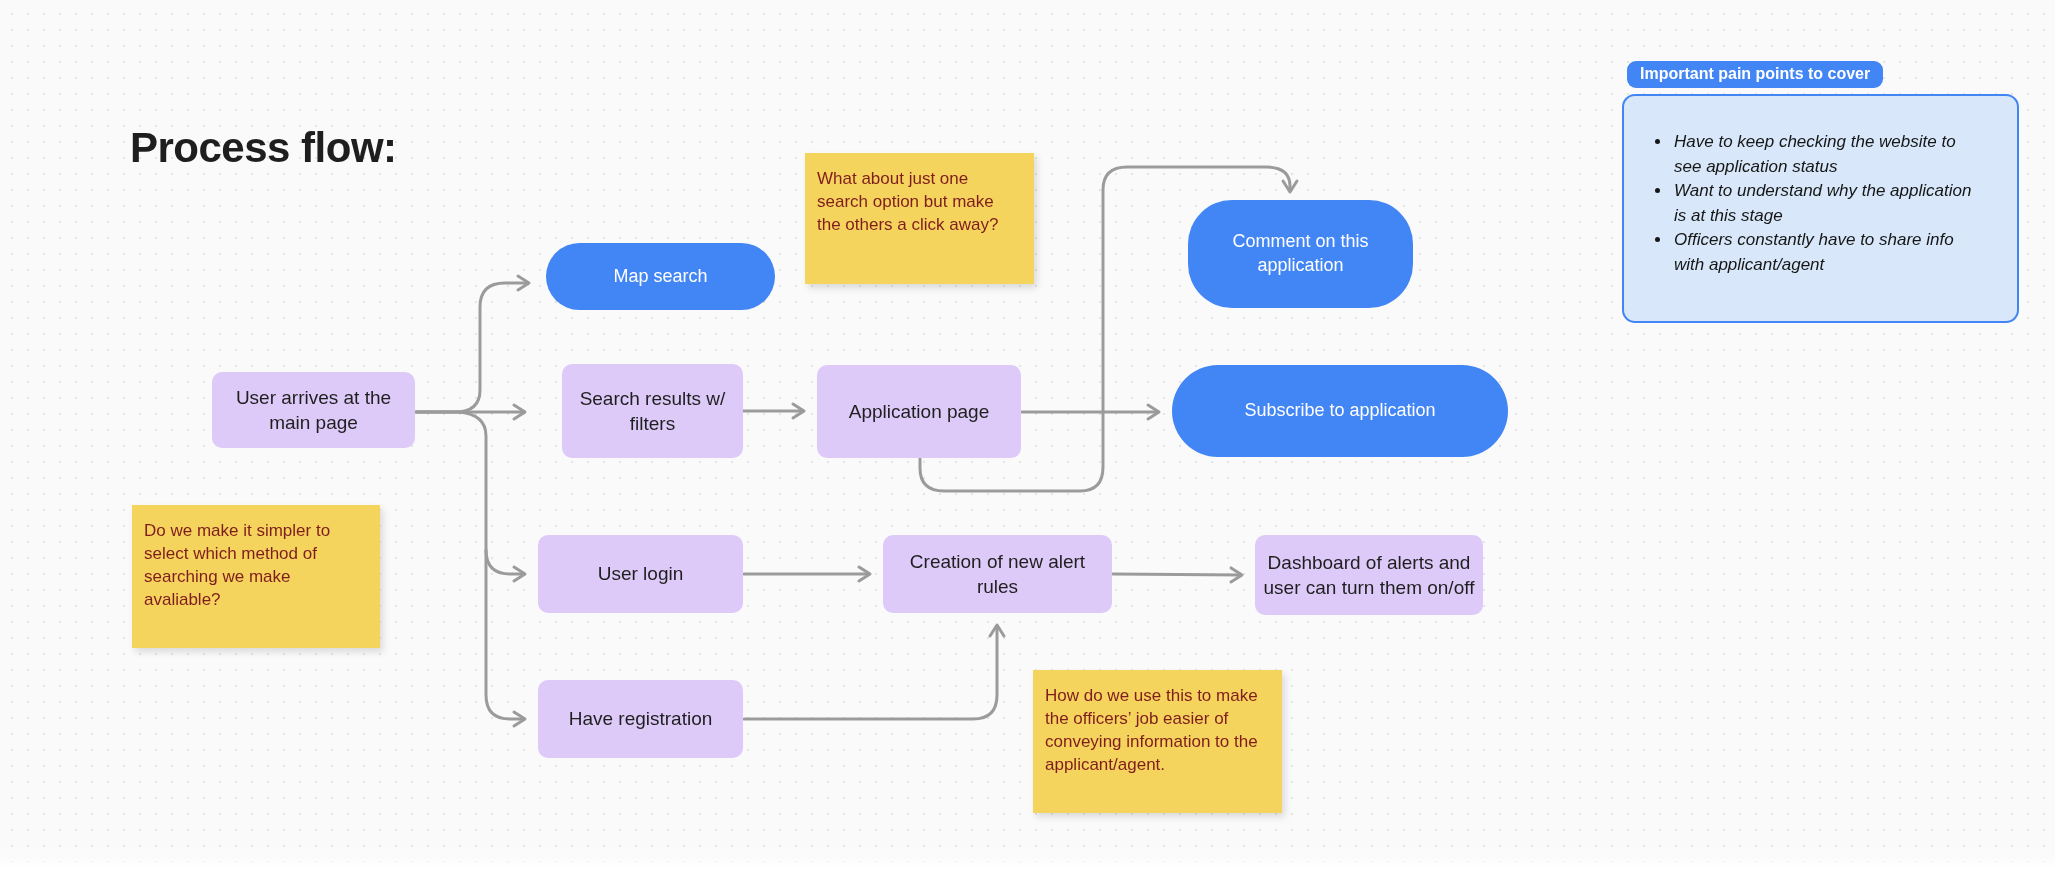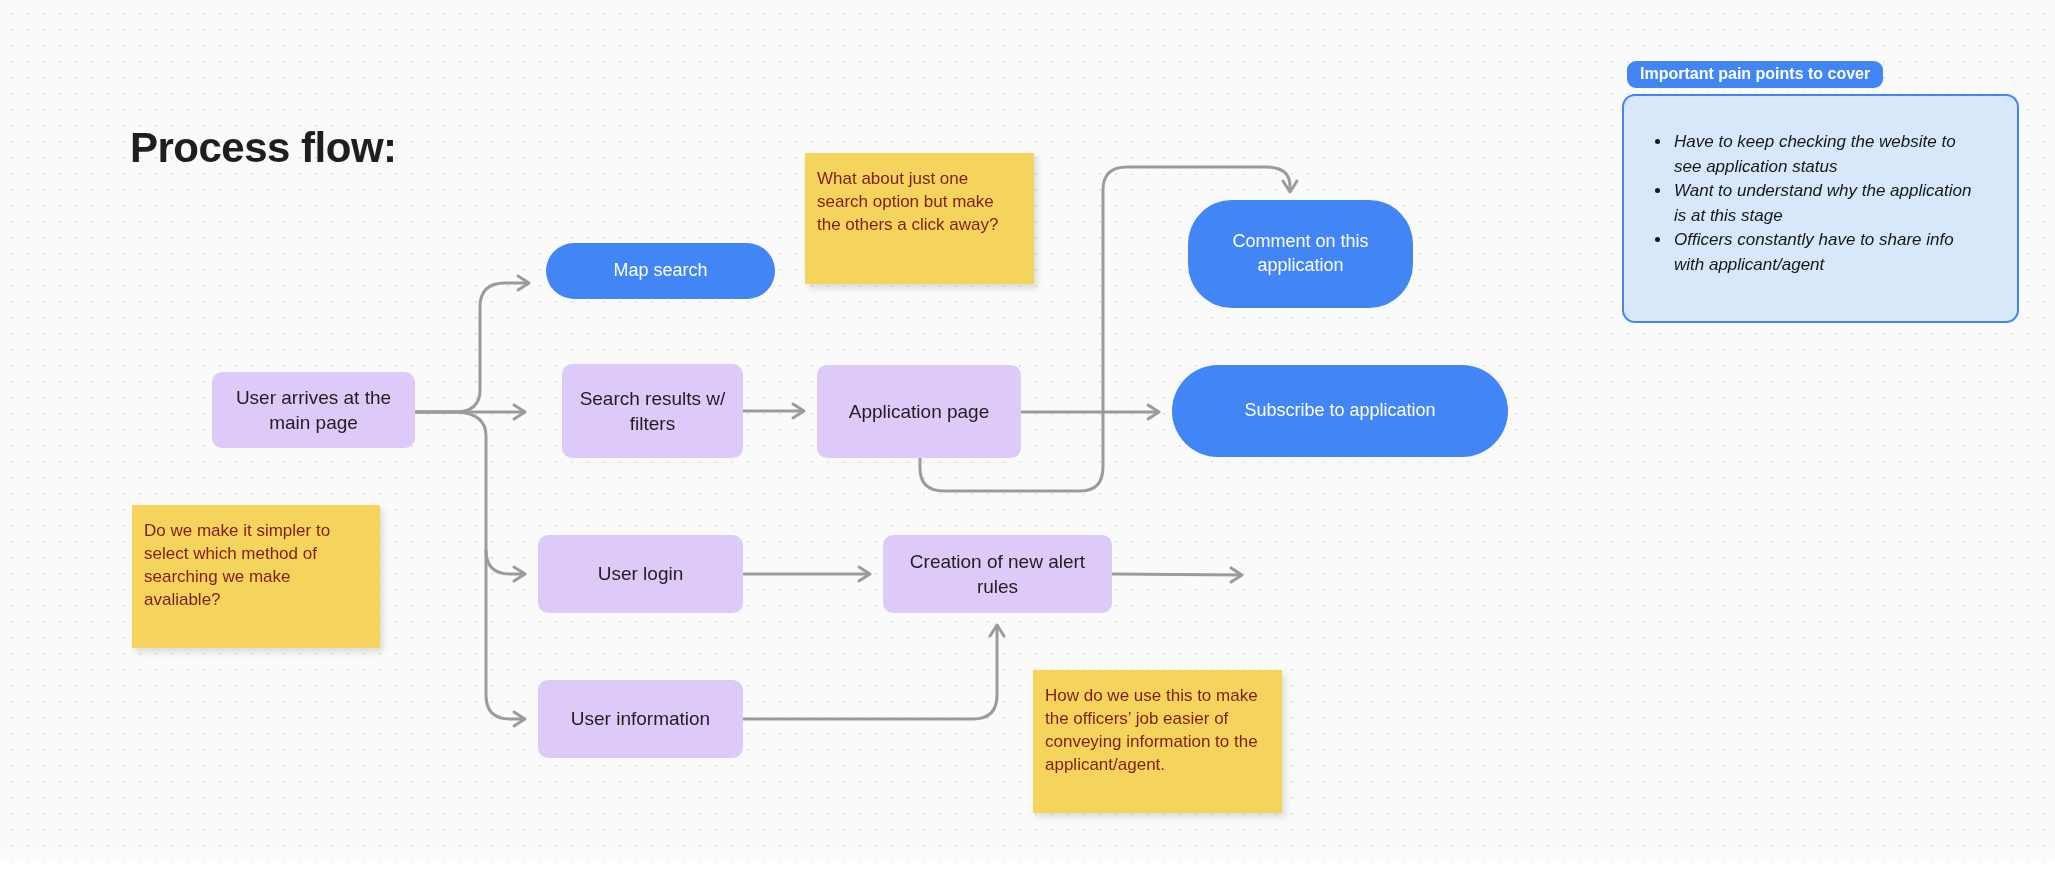--- a/index.html
+++ b/index.html
@@ -120,21 +120,21 @@
     <path class="edge" d="M 719 411 L 803 411" marker-end="url(#arrowhead)"></path>
     <path class="edge" d="M 1022 412 L 1158 412" marker-end="url(#arrowhead)"></path>
     <path class="edge" d="M 920 459 L 920 468 Q 920 491 944 491 L 1080 491 Q 1103 491 1103 467 L 1103 190 Q 1103 167 1127 167 L 1266 167 Q 1290 167 1290 186 L 1290 191" marker-end="url(#arrowhead)"></path>
     <path class="edge" d="M 744 574 L 869 574" marker-end="url(#arrowhead)"></path>
     <path class="edge" d="M 1113 574 L 1241 575" marker-end="url(#arrowhead)"></path>
     <path class="edge" d="M 744 719 L 973 719 Q 997 719 997 695 L 997 626" marker-end="url(#arrowhead)"></path>
   </svg>
 
   <div class="page-title">Process flow:</div>
 
-  <div class="node blue" style="left:546px; top:243px; width:229px; height:56px; border-radius:40px;">
+  <div class="node blue" style="left:546px; top:243px; width:229px; height:67px; border-radius:40px;">
     <span>Map search</span>
   </div>
 
   <div class="node purple" style="left:212px; top:372px; width:203px; height:76px; padding:0 20px;justify-content:flex-end;">
     <span>User arrives at the main page</span>
   </div>
 
   <div class="node purple" style="left:538px; top:364px; width:181px; height:94px; padding:0 16px;margin-left:24px;">
     <span>Search results w/ filters</span>
   </div>
@@ -152,23 +152,26 @@
   </div>
 
   <div class="node purple" style="left:538px; top:535px; width:205px; height:78px;">
     <span>User login</span>
   </div>
 
   <div class="node purple" style="left:883px; top:535px; width:229px; height:78px; padding:0 26px;">
     <span>Creation of new alert rules</span>
   </div>
 
+  <div class="node purple" style="left:1255px; top:535px; width:228px; height:80px; padding:0 6px;">
+    <span>Dashboard of alerts and user can turn them on/off</span>
+  </div>
 
   <div class="node purple" style="left:538px; top:680px; width:205px; height:78px;">
-    <span>User information</span>
+    <span>Have registration</span>
   </div>
 
   <div class="sticky" style="left:805px; top:153px; width:229px; height:131px;">
     <span>What about just one search option but make the others a click away?</span>
   </div>
 
   <div class="sticky" style="left:1033px; top:670px; width:249px; height:143px;">
     <span>How do we use this to make the officers’ job easier of conveying information to the applicant/agent.</span>
   </div>
 

